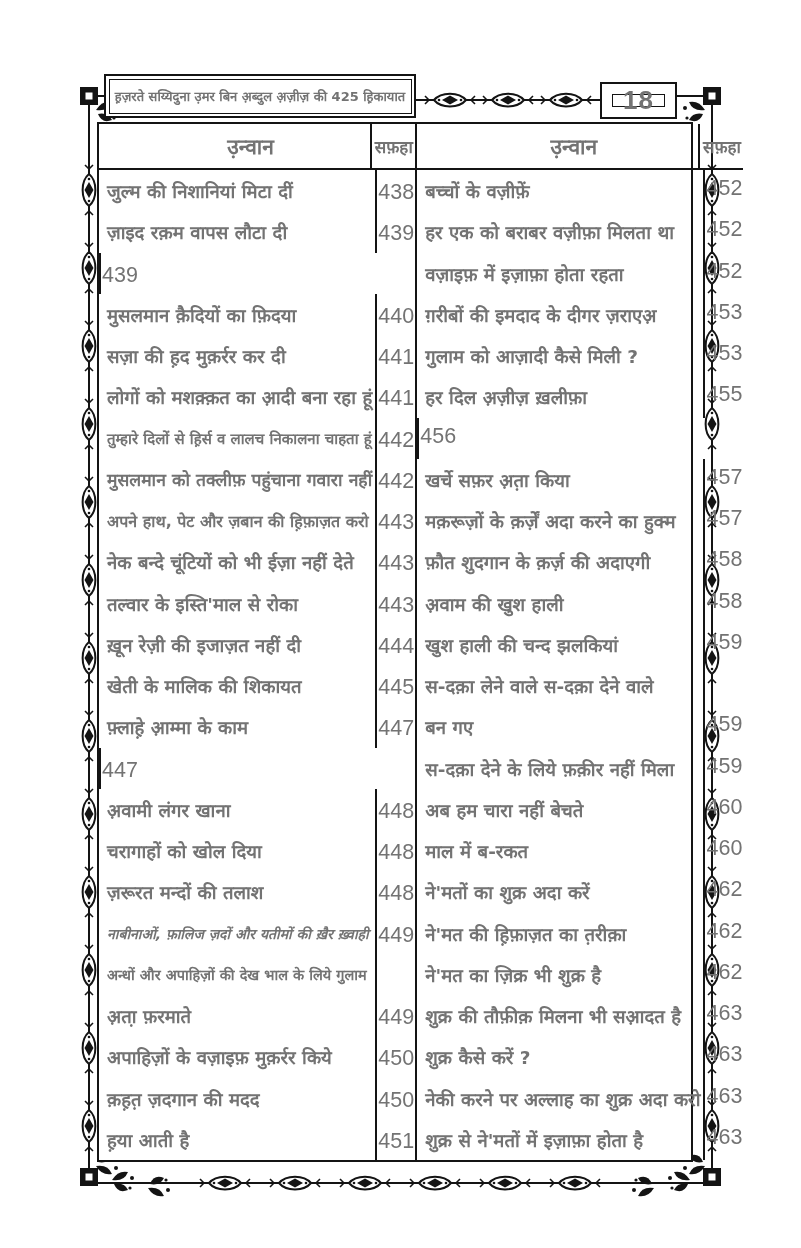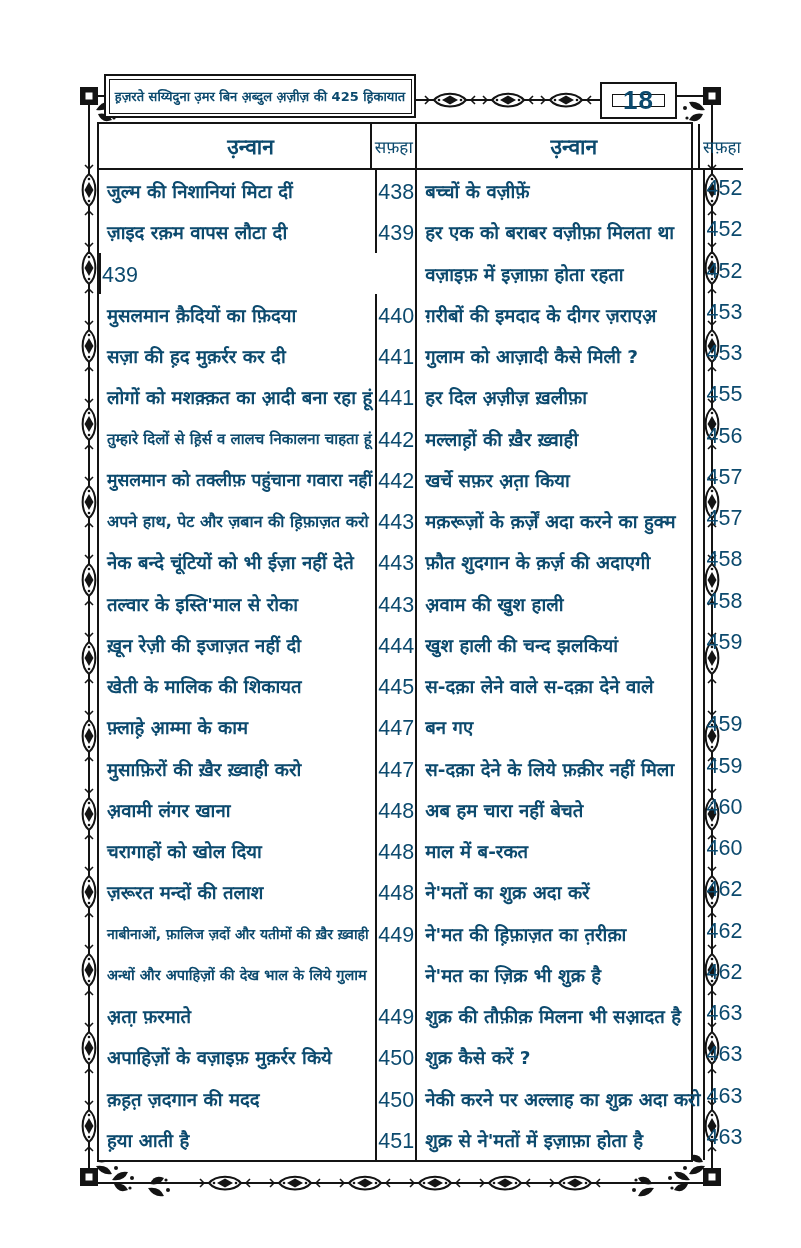--- a/index.html
+++ b/index.html
@@ -2,21 +2,21 @@
 <html><head>
 <meta charset="utf-8">
 <style>
   html,body{margin:0;padding:0;background:#e8e8e8;}
   .page{
     position:relative;
     width:801px;height:1248px;
     margin:0 auto;
     background:#ffffff;
     font-family:"DejaVu Sans",sans-serif;
-    color:#0c4a6e;
+    color:#737373;
     overflow:hidden;
   }
   svg.frame{position:absolute;left:0;top:0;width:801px;height:1248px;pointer-events:none;}
 
   
   .title-box{
     position:absolute;left:104px;top:74px;width:312px;height:44px;
     border:2.5px solid #141414;background:#fff;box-sizing:border-box;
     padding:2.5px;
   }
@@ -47,21 +47,21 @@
   .tcol.left{width:325px;border-right:2.5px solid #141414;}
   .tcol.right{flex:1;}
   .thead{height:44px;display:flex;border-bottom:2.5px solid #141414;flex:none;}
   .th-title{
     flex:1;display:flex;align-items:center;justify-content:center;
     font-weight:bold;font-size:21px;padding-left:32px;
   }
   .th-page{
     width:45px;border-left:2.5px solid #141414;box-sizing:border-box;
     display:flex;align-items:center;justify-content:center;
-    font-weight:normal;font-size:17px;
+    font-weight:bold;font-size:17px;
   }
   .tbody{flex:1;display:flex;flex-direction:column;}
   .trow{flex:1;display:flex;min-height:0;}
   .td-title{
     flex:1;display:flex;align-items:center;
     padding:0 3px 0 8px;
     font-weight:bold;font-size:18.5px;
     white-space:nowrap;overflow:hidden;
   }
   .td-page{
@@ -289,21 +289,20 @@
     </div>
 
     <div class="trow">
       <div class="td-title">फ़्लाह़े आ़म्मा के काम</div>
       <div class="td-page">
               <span>447</span>
             </div>
     </div>
 
     <div class="trow">
-      <div class="td-title">मुसाफ़िरों की ख़ैर ख़्वाही करो</div>
       <div class="td-page">
               <span>447</span>
             </div>
     </div>
 
     <div class="trow">
       <div class="td-title">अ़वामी लंगर खाना</div>
       <div class="td-page">
               <span>448</span>
             </div>
@@ -317,21 +316,21 @@
     </div>
 
     <div class="trow">
       <div class="td-title">ज़रूरत मन्दों की तलाश</div>
       <div class="td-page">
               <span>448</span>
             </div>
     </div>
 
     <div class="trow">
-      <div class="td-title" style="font-size: 14px;">नाबीनाओं, फ़ालिज ज़दों और यतीमों की ख़ैर ख़्वाही</div>
+      <div class="td-title" style="font-size: 14px; font-style: italic;">नाबीनाओं, फ़ालिज ज़दों और यतीमों की ख़ैर ख़्वाही</div>
       <div class="td-page">
               <span>449</span>
             </div>
     </div>
 
     <div class="trow">
       <div class="td-title" style="font-size: 14.5px;">अन्धों और अपाहिज़ों की देख भाल के लिये गुलाम</div>
       <div class="td-page">
               <span></span>
             </div>
@@ -408,21 +407,20 @@
     </div>
 
     <div class="trow">
       <div class="td-title">हर दिल अ़ज़ीज़ ख़लीफ़ा</div>
       <div class="td-page">
               <span>455</span>
             </div>
     </div>
 
     <div class="trow">
-      <div class="td-title">मल्लाह़ों की ख़ैर ख़्वाही</div>
       <div class="td-page">
               <span>456</span>
             </div>
     </div>
 
     <div class="trow">
       <div class="td-title">खर्चे सफ़र अ़त़ा किया</div>
       <div class="td-page">
               <span>457</span>
             </div>

